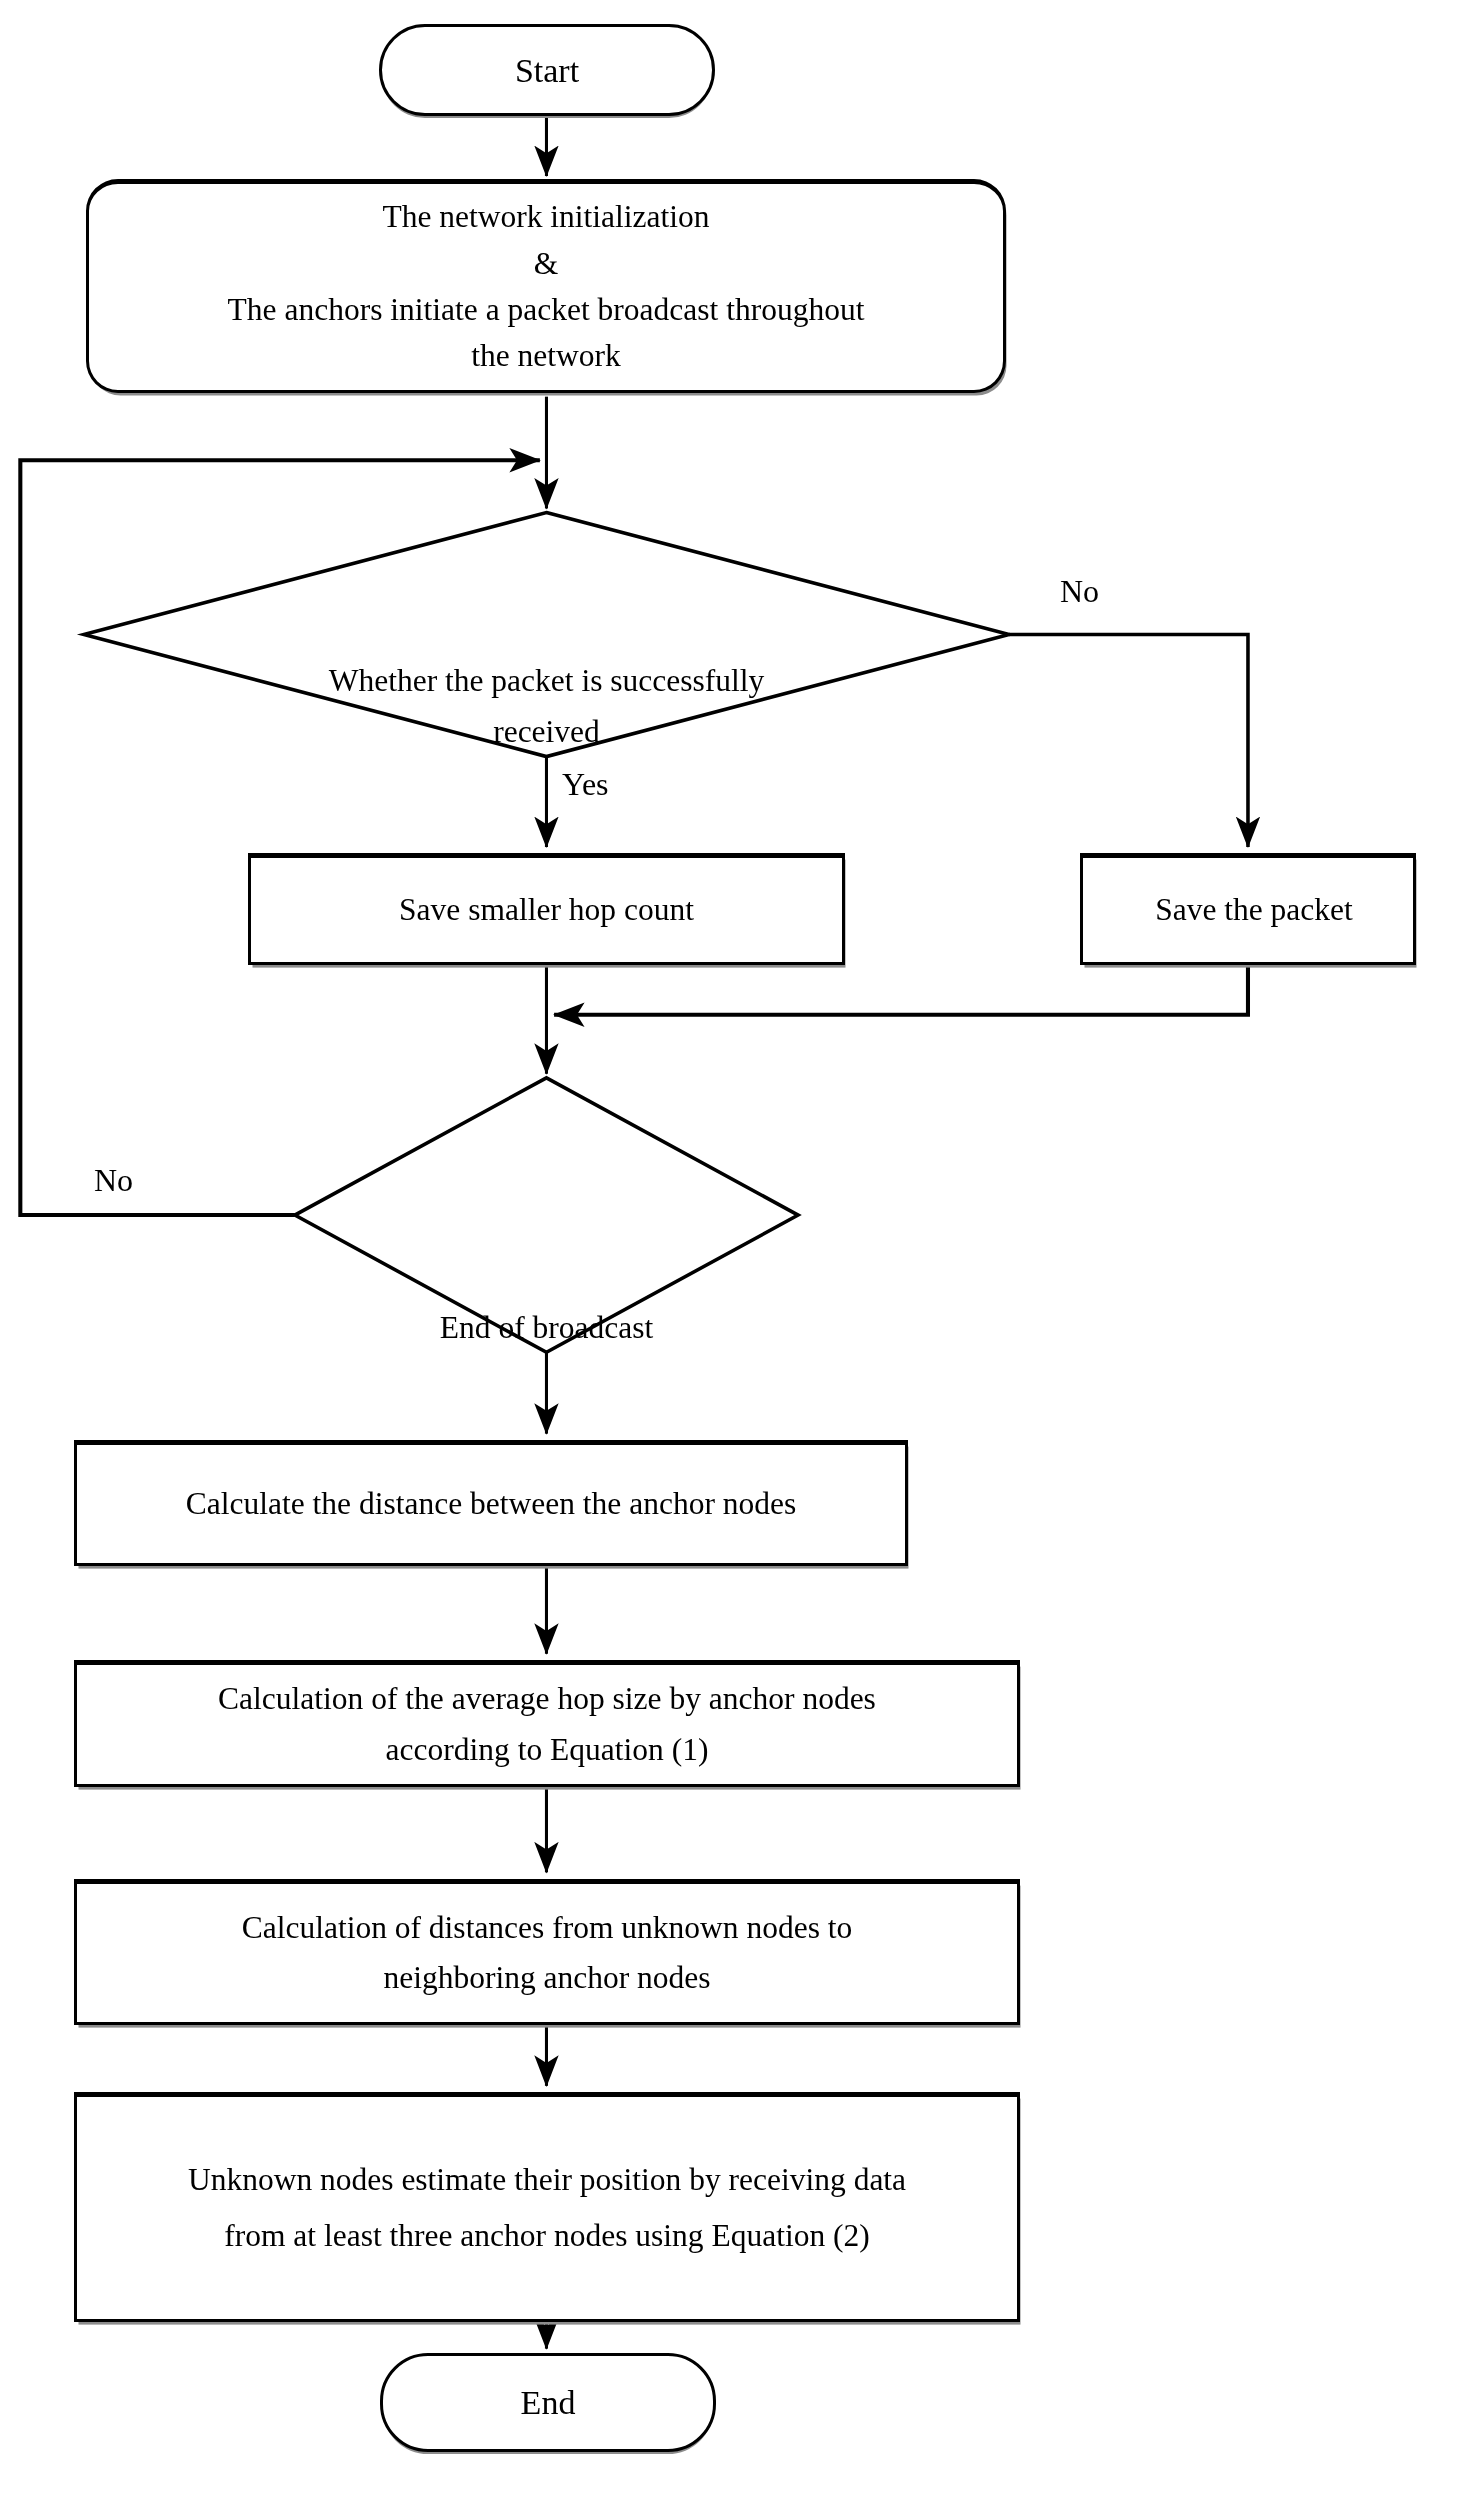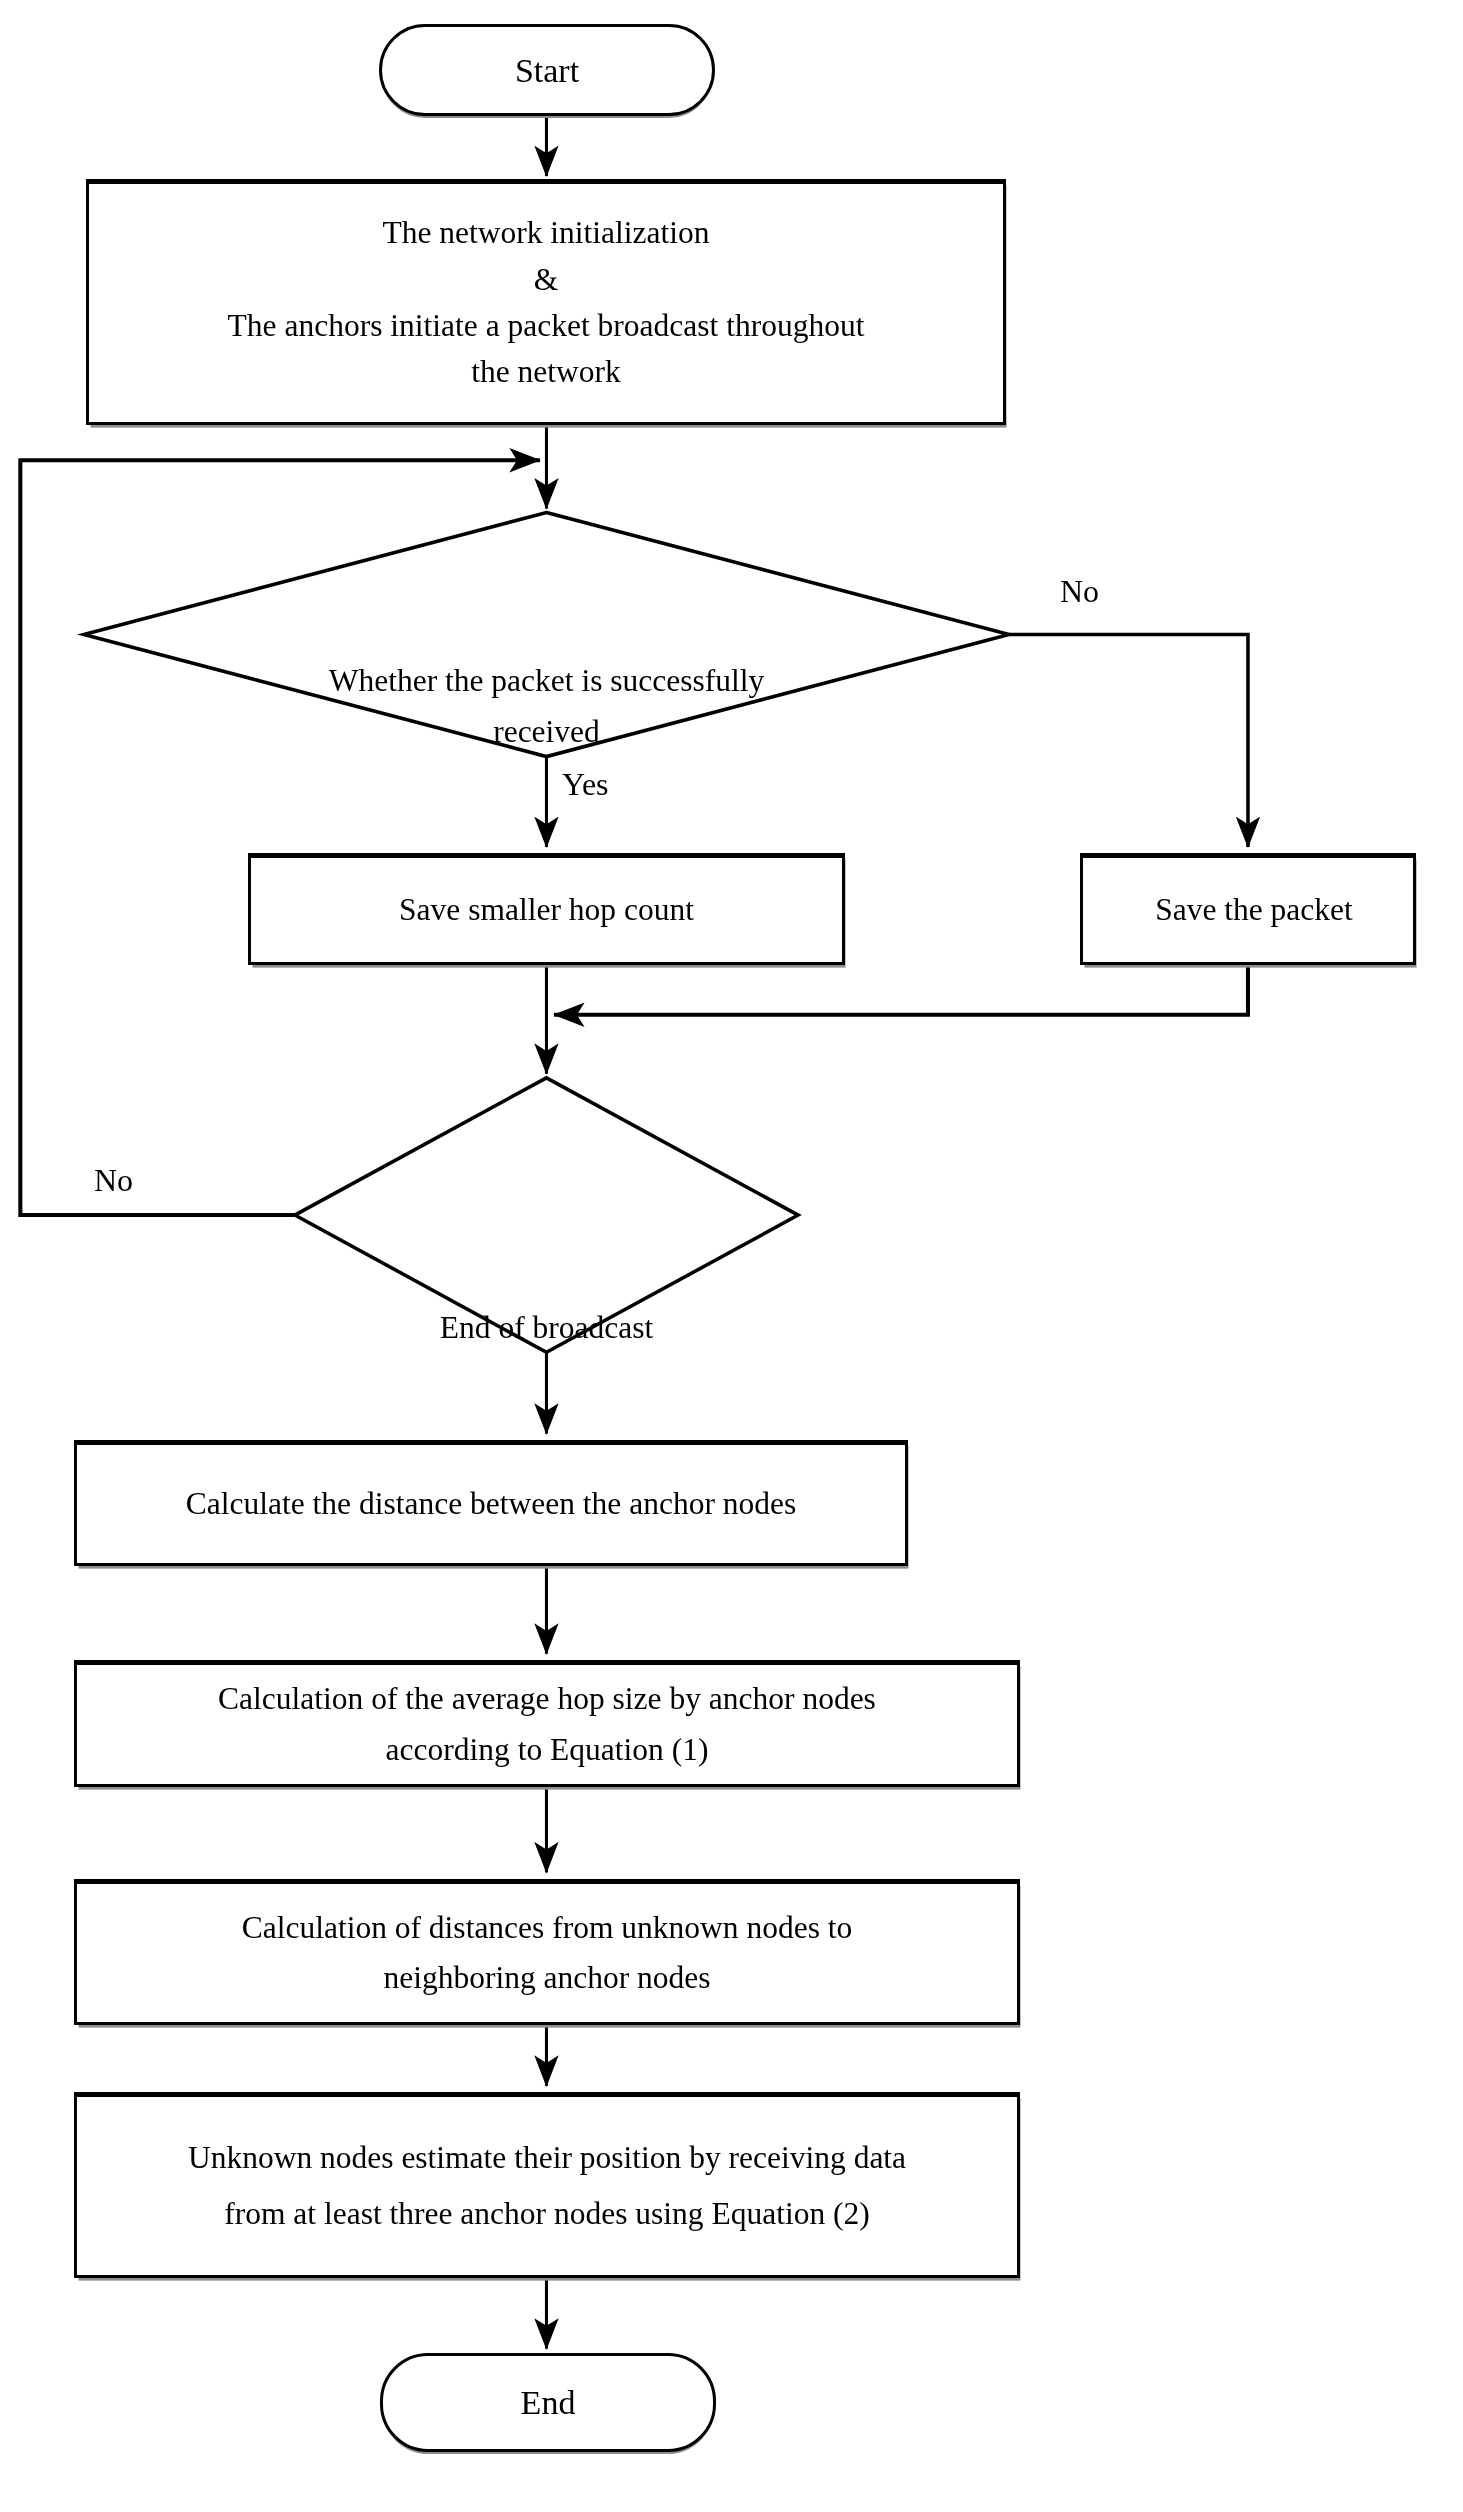--- a/index.html
+++ b/index.html
@@ -68,21 +68,21 @@
 
     <polygon points="1075,1008 1985,1248 1075,1488 165,1248" fill="#ffffff" stroke="#000" stroke-width="7"></polygon>
 
     <polygon points="1075,2120 1570,2390 1075,2660 580,2390" fill="#ffffff" stroke="#000" stroke-width="7"></polygon>
   </svg>
 
   <div class="node pill" style="left:379px;top:24.4px;width:336px;height:92px;">
     <span class="ln">Start</span>
   </div>
 
-  <div class="node rect" style="left:86px;top:179px;width:920px;height:246px;line-height:1.47;">
+  <div class="node rect" style="left:86px;top:179px;width:920px;height:214px;line-height:1.47;border-radius:32px;">
     <span class="ln">The network initialization</span>
     <span class="ln">&amp;</span>
     <span class="ln">The anchors initiate a packet broadcast throughout</span>
     <span class="ln">the network</span>
   </div>
 
   <div class="dtext" style="left:84px;top:513px;width:925px;height:244px;">
     <span class="ln">Whether the packet is successfully</span>
     <span class="ln">received</span>
   </div>
@@ -110,21 +110,21 @@
   <div class="node rect" style="left:74px;top:1660px;width:946px;height:127px;line-height:1.6;">
     <span class="ln">Calculation of the average hop size by anchor nodes</span>
     <span class="ln">according to Equation (1)</span>
   </div>
 
   <div class="node rect" style="left:74px;top:1879px;width:946px;height:146px;line-height:1.6;">
     <span class="ln">Calculation of distances from unknown nodes to</span>
     <span class="ln">neighboring anchor nodes</span>
   </div>
 
-  <div class="node rect tall" style="left:74px;top:2092px;width:946px;height:186px;">
+  <div class="node rect tall" style="left:74px;top:2092px;width:946px;height:230px;">
     <span class="ln">Unknown nodes estimate their position by receiving data</span>
     <span class="ln">from at least three anchor nodes using Equation (2)</span>
   </div>
 
   <div class="node pill" style="left:380px;top:2353px;width:336px;height:99px;">
     <span class="ln">End</span>
   </div>
 
 </div>
 

